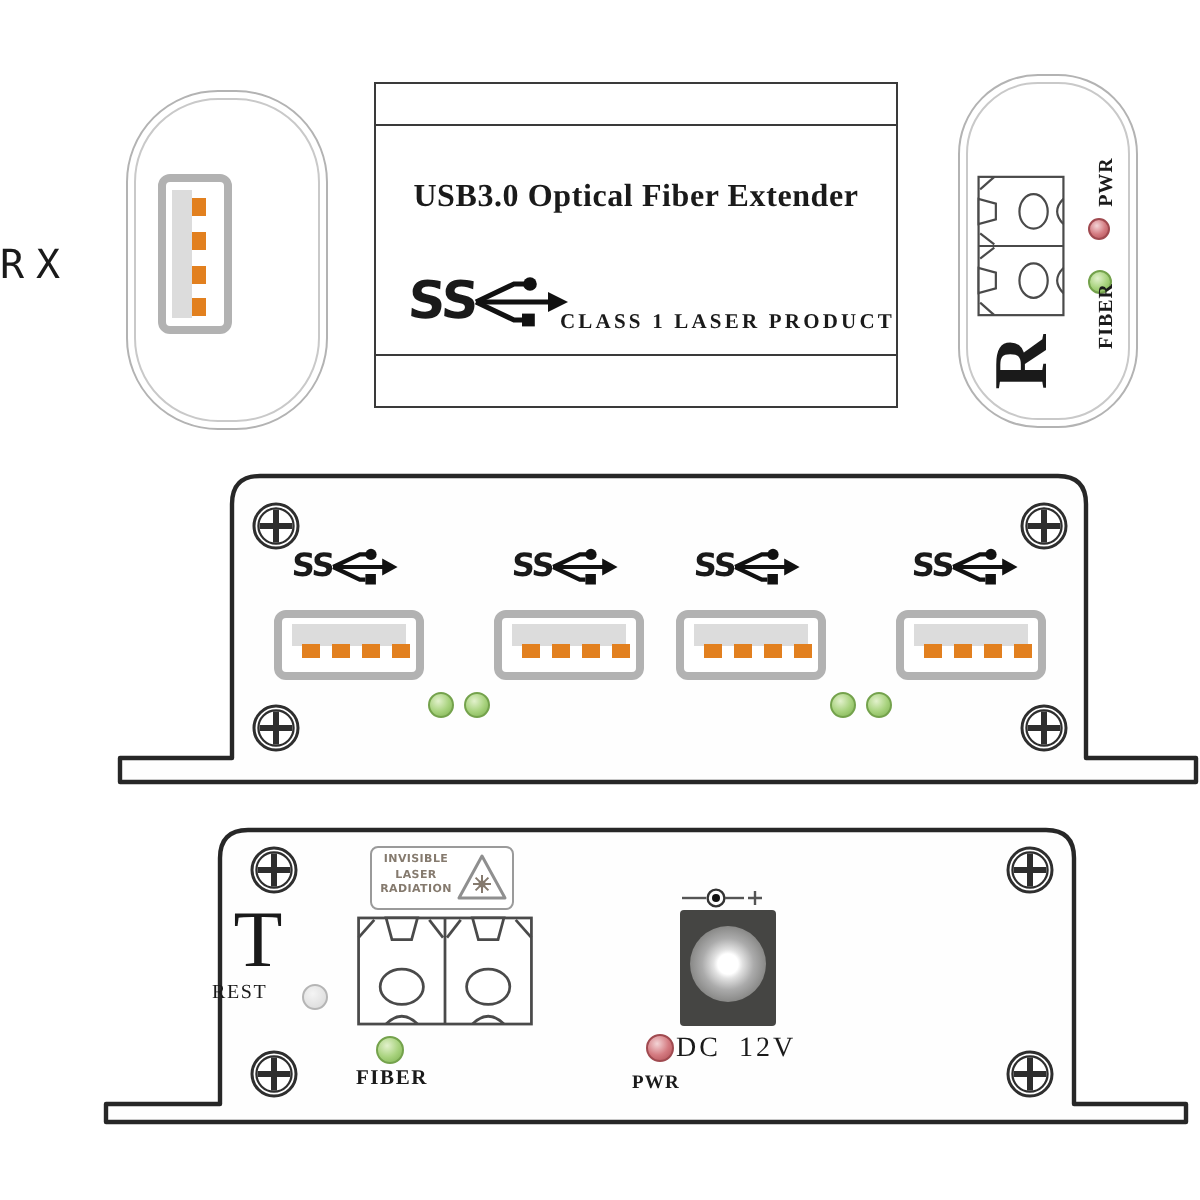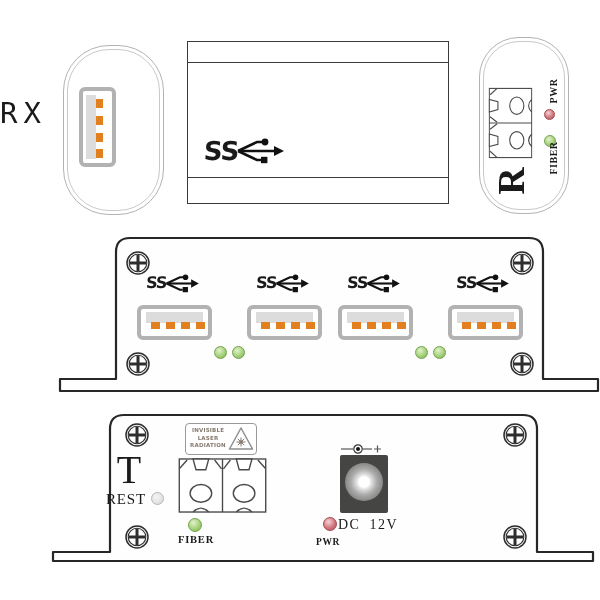--- a/index.html
+++ b/index.html
@@ -18,50 +18,52 @@
   .sslogo .ss{font-weight:bold;letter-spacing:-1px;transform:skewX(-4deg);line-height:1;}
   .rotl{transform:rotate(-90deg);}
   .pill{position:absolute;background:#fff;border:1.5px solid #b3b3b3;}
   .pill-inner{position:absolute;inset:3px;border:1px solid #c9c9c9;}
 </style>
 </head>
 <body>
 
 <div id="stage">
 
-  <div class="abs mono" style="left:0px;top:96px;font-size:29px;letter-spacing:6px;">RX</div>
+  <div class="abs mono" style="left:0px;top:120px;font-size:20px;letter-spacing:6px;">RX</div>
 
   <div class="pill" style="left:63px;top:45px;width:99px;height:168px;border-radius:46px;">
     <div class="pill-inner" style="border-radius:42px;"></div>
   </div>
   <div class="usbport" style="left:79px;top:87px;width:29px;height:72px;">
     <div class="tongue" style="left:3px;top:4px;width:10px;bottom:4px;"></div>
     <div class="pin" style="left:13px;top:8px;width:7px;height:9px;"></div>
     <div class="pin" style="left:13px;top:25px;width:7px;height:9px;"></div>
     <div class="pin" style="left:13px;top:42px;width:7px;height:9px;"></div>
     <div class="pin" style="left:13px;top:58px;width:7px;height:9px;"></div>
   </div>
 
   <div class="abs" style="left:187px;top:41px;width:260px;height:161px;border:1.6px solid #3a3a3a;background:#fff;">
     <div class="abs" style="left:0;right:0;top:20px;border-top:1.2px solid #3a3a3a;"></div>
     <div class="abs" style="left:0;right:0;top:135px;border-top:1.2px solid #3a3a3a;"></div>
+    <div class="abs serif" style="left:0;right:0;top:48px;text-align:center;font-size:16px;font-weight:bold;letter-spacing:0.3px;">USB3.0 Optical Fiber Extender</div>
 
     <div class="sslogo" style="left:16px;top:92px;height:34px;">
       <span class="ss" style="font-size:26px;">SS</span>
       <svg width="48" height="30" viewBox="0 0 48 30" style="margin-left:-2px;">
         <g stroke="#111" stroke-width="2.6" fill="none">
           <path d="M2,15 H38"></path>
           <path d="M2,15 L21,6 H26"></path>
           <path d="M2,15 L21,24 H25"></path>
         </g>
         <polygon points="38,10 48,15 38,20" fill="#111"></polygon>
         <circle cx="29" cy="6" r="3.4" fill="#111"></circle>
         <rect x="25" y="20.8" width="6.4" height="6.4" fill="#111"></rect>
       </svg>
     </div>
+    <div class="abs serif" style="left:92px;top:114px;font-size:10.5px;font-weight:bold;letter-spacing:1.6px;">CLASS 1 LASER PRODUCT</div>
   </div>
 
   <div class="pill" style="left:479px;top:37px;width:88px;height:175px;border-radius:40px;">
     <div class="pill-inner" style="border-radius:36px;"></div>
   </div>
 
   <div class="abs" style="left:471px;top:101px;width:79px;height:44px;transform:rotate(-90deg);">
     <svg width="79" height="44" viewBox="0 0 90 56">
       <g fill="#fff" stroke="#4a4a4a" stroke-width="1.4">
         <rect x="1" y="1" width="88" height="54"></rect>
@@ -217,21 +219,21 @@
       <circle cx="12" cy="12" r="8.8" fill="none" stroke="#2e2e2e" stroke-width="1.1"></circle>
       <path d="M12 3.8 V20.2 M3.8 12 H20.2" stroke="#2e2e2e" stroke-width="3"></path>
     </svg>
   <svg class="abs" style="left:503px;top:525px;" width="24" height="24" viewBox="0 0 24 24">
       <circle cx="12" cy="12" r="11" fill="#fff" stroke="#2e2e2e" stroke-width="1.5"></circle>
       <circle cx="12" cy="12" r="8.8" fill="none" stroke="#2e2e2e" stroke-width="1.1"></circle>
       <path d="M12 3.8 V20.2 M3.8 12 H20.2" stroke="#2e2e2e" stroke-width="3"></path>
     </svg>
 
   <div class="abs serif" style="left:112px;top:450px;width:34px;text-align:center;font-size:40px;line-height:40px;">T</div>
-  <div class="abs serif" style="left:106px;top:491px;font-size:15px;letter-spacing:0.8px;">REST</div>
+  <div class="abs serif" style="left:106px;top:491px;font-size:10px;letter-spacing:0.8px;">REST</div>
   <div class="abs" style="left:151px;top:492px;width:11px;height:11px;border-radius:50%;border:1px solid #b5b5b5;background:radial-gradient(circle at 40% 35%,#f4f4f4,#d8d8d8);"></div>
 
   <div class="abs" style="left:185px;top:423px;width:70px;height:30px;border:1.3px solid #9a9a9a;border-radius:4px;background:#fff;">
     <div class="abs" style="left:2px;top:3px;width:40px;text-align:center;font-size:5.5px;font-weight:bold;color:#857a6e;line-height:7.5px;letter-spacing:0.2px;">
       <div>INVISIBLE</div>
       <div>LASER</div>
       <div>RADIATION</div>
     </div>
     <svg class="abs" style="right:2px;top:1px;" width="26" height="27" viewBox="0 0 26 27">
       <polygon points="13,3 24.5,24 1.5,24" fill="#fff" stroke="#8f8f8f" stroke-width="1.5" stroke-linejoin="round"></polygon>

